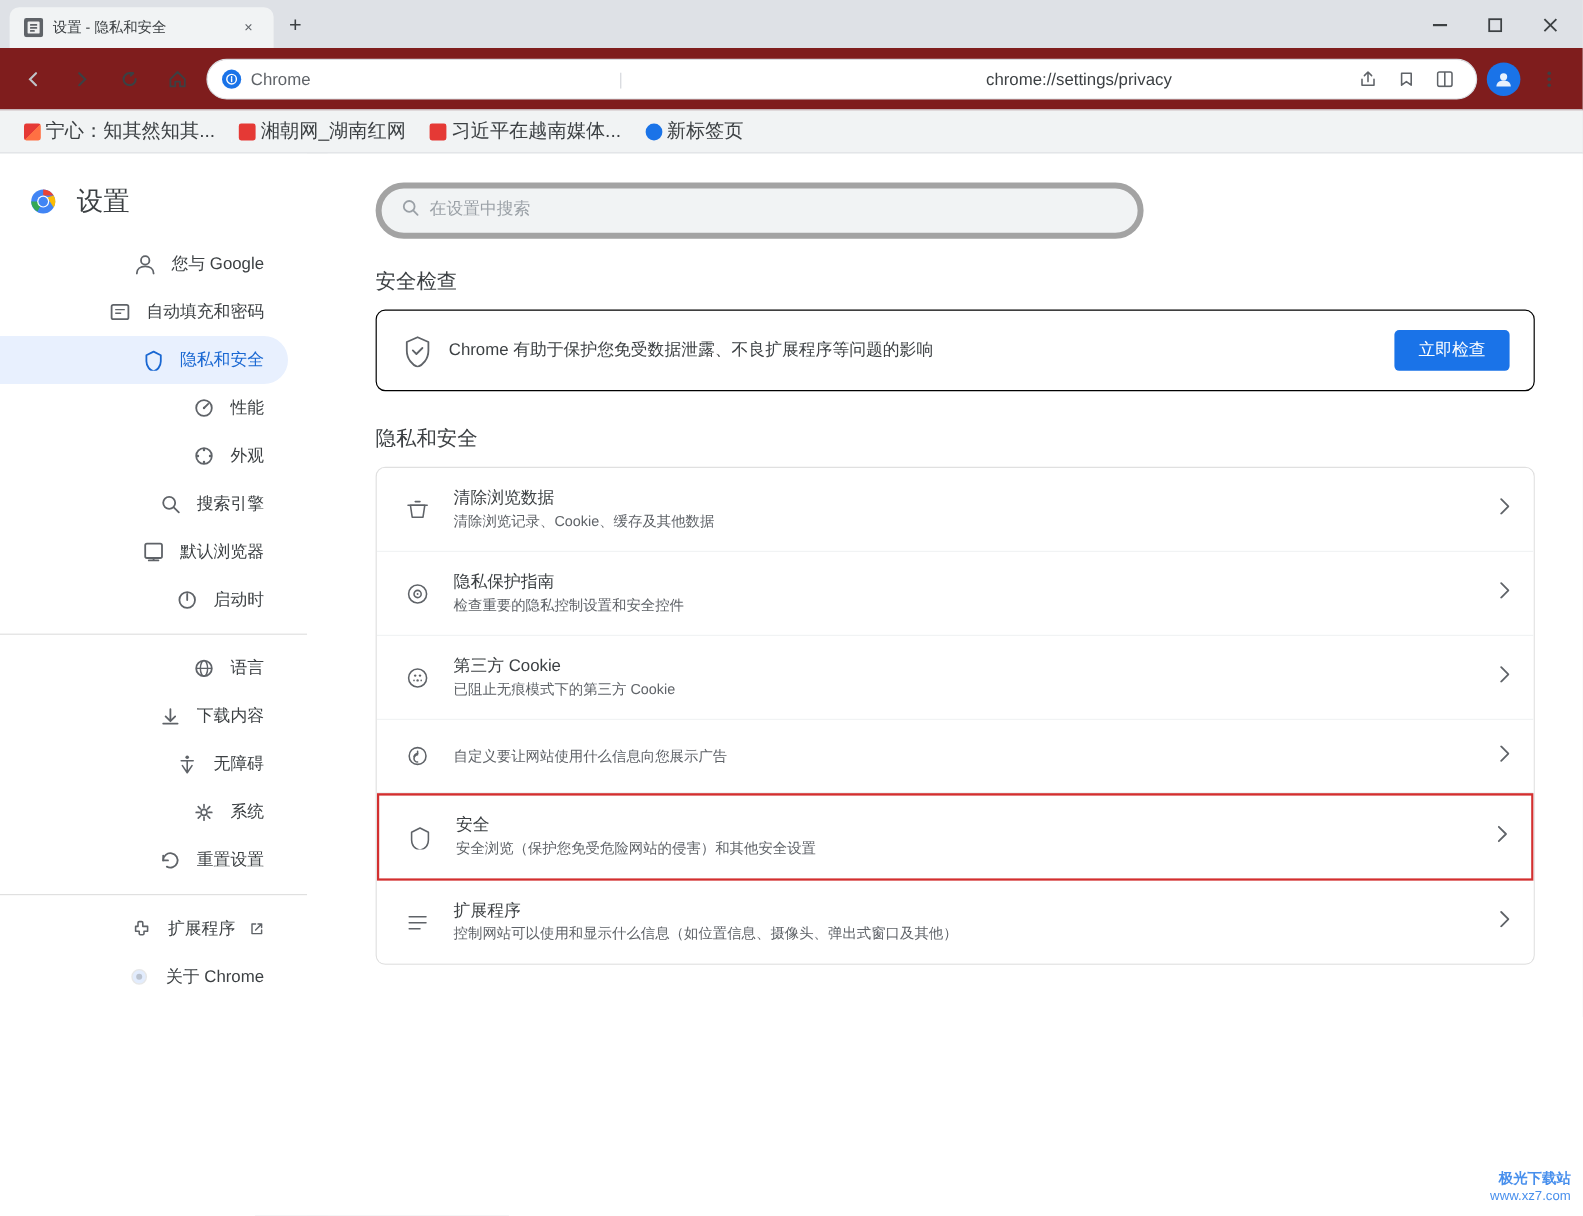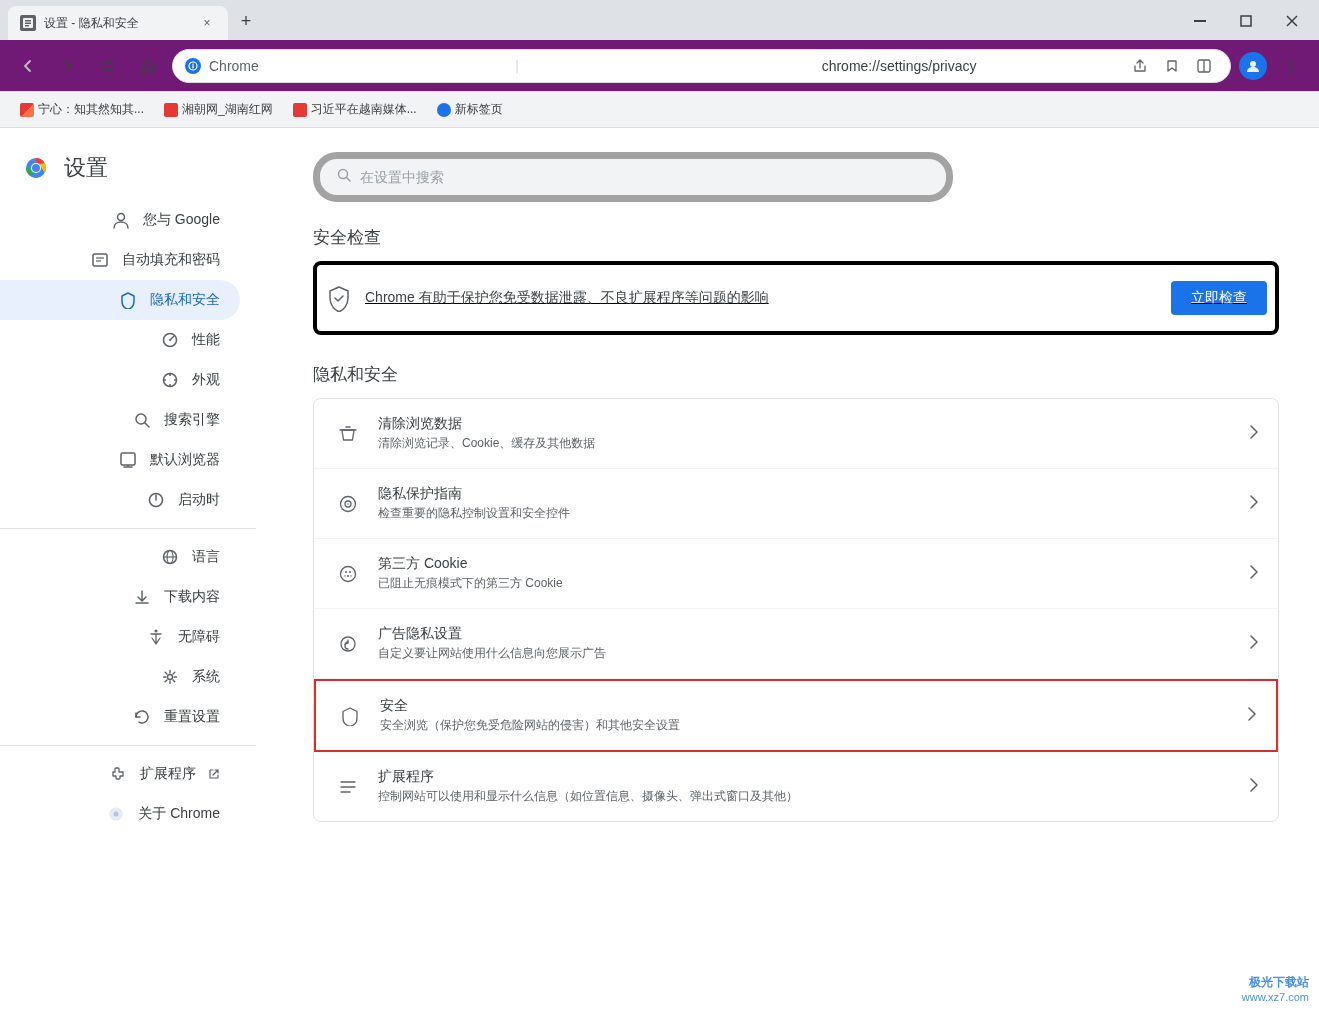--- a/index.html
+++ b/index.html
@@ -12,34 +12,34 @@
     .title-bar { height: 40px; background: #dee1e6; display: flex; align-items: stretch; padding-top: 6px; padding-left: 8px; }
     .tab { display: flex; align-items: center; background: #f1f3f4; border-radius: 8px 8px 0 0; padding: 0 12px; min-width: 220px; max-width: 260px; height: 34px; position: relative; gap: 8px; }
     .tab-favicon { width: 16px; height: 16px; }
     .tab-title { font-size: 12px; color: #3c4043; flex: 1; overflow: hidden; text-overflow: ellipsis; white-space: nowrap; }
     .tab-close { width: 18px; height: 18px; border-radius: 50%; display: flex; align-items: center; justify-content: center; cursor: pointer; font-size: 12px; color: #5f6368; }
     .new-tab-btn { width: 28px; height: 28px; border-radius: 50%; display: flex; align-items: center; justify-content: center; cursor: pointer; font-size: 18px; color: #3c4043; margin-left: 4px; align-self: center; margin-bottom: 4px; }
     .window-controls { margin-left: auto; display: flex; align-items: center; gap: 0; margin-bottom: 4px; padding-right: 4px; }
     .win-btn { width: 46px; height: 30px; display: flex; align-items: center; justify-content: center; font-size: 12px; color: #3c4043; cursor: pointer; }
 
     
-    .address-bar-area { height: 52px; background: #701a75; display: flex; align-items: center; padding: 0 12px; gap: 8px; border-bottom: 1px solid #dadce0; }
+    .address-bar-area { height: 52px; background: #7f1d1d; display: flex; align-items: center; padding: 0 12px; gap: 8px; border-bottom: 1px solid #dadce0; }
     .nav-btn { width: 32px; height: 32px; border-radius: 50%; display: flex; align-items: center; justify-content: center; cursor: pointer; color: #3c4043; font-size: 16px; }
     .nav-btn.disabled { color: #bdc1c6; cursor: default; }
     .address-bar { flex: 1; height: 34px; background: #fff; border: 1px solid #dadce0; border-radius: 20px; display: flex; align-items: center; padding: 0 12px; gap: 8px; }
     .address-bar-icon { width: 16px; height: 16px; border-radius: 50%; background: #1a73e8; display: flex; align-items: center; justify-content: center; font-size: 10px; color: white; flex-shrink: 0; }
     .address-text { font-size: 14px; color: #3c4043; flex: 1; }
     .address-actions { display: flex; align-items: center; gap: 4px; }
     .addr-action-btn { width: 28px; height: 28px; border-radius: 50%; display: flex; align-items: center; justify-content: center; cursor: pointer; color: #5f6368; font-size: 14px; }
     .profile-btn { width: 28px; height: 28px; border-radius: 50%; background: #1a73e8; display: flex; align-items: center; justify-content: center; cursor: pointer; font-size: 13px; color: white; }
     .menu-btn { width: 32px; height: 32px; border-radius: 50%; display: flex; align-items: center; justify-content: center; cursor: pointer; color: #3c4043; font-size: 18px; }
 
     
     .bookmarks-bar { height: 36px; background: #f1f3f4; display: flex; align-items: center; padding: 0 12px; gap: 4px; border-bottom: 1px solid #dadce0; }
-    .bookmark-item { display: flex; align-items: center; gap: 4px; padding: 4px 8px; border-radius: 4px; cursor: pointer; font-size: 12px; color: #3c4043; white-space: nowrap; }
+    .bookmark-item { display: flex; align-items: center; gap: 4px; padding: 4px 8px; border-radius: 4px; cursor: pointer; font-size: 16px; color: #3c4043; white-space: nowrap; }
     .bookmark-favicon { width: 14px; height: 14px; border-radius: 2px; }
     .bm-favicon-red { background: #e53935; }
 
     
     .main-content { flex: 1; background: #fff; display: flex; overflow: hidden; gap: 17px; }
 
     
     .sidebar { width: 256px; background: #fff; padding: 16px 0; overflow-y: auto; flex-shrink: 0; }
     .sidebar-logo { display: flex; align-items: center; gap: 12px; padding: 8px 20px 16px; }
     .chrome-logo { width: 32px; height: 32px; }
@@ -49,30 +49,30 @@
     .sidebar-item .item-icon { width: 20px; height: 20px; display: flex; align-items: center; justify-content: center; font-size: 16px; flex-shrink: 0; }
     .sidebar-item.active .item-icon { color: #1967d2; }
     .sidebar-item .item-label { font-size: 14px; }
     .sidebar-divider { height: 1px; background: #e0e0e0; margin: 8px 0; }
 
     
     .page-area { flex: 1; padding: 24px 40px; overflow-y: auto; background: #fff; }
 
     
     .search-container { margin-bottom: 24px; }
-    .search-bar { display: flex; align-items: center; gap: 8px; background: #f1f3f4; border: 7px solid #a3a3a3; border-radius: 24px; padding: 8px 16px; max-width: 640px; }
+    .search-bar { display: flex; align-items: flex-start; gap: 8px; background: #f1f3f4; border: 5px solid #a3a3a3; border-radius: 24px; padding: 8px 16px; max-width: 640px; }
     .search-bar input { border: none; background: transparent; outline: none; font-size: 14px; color: #3c4043; flex: 1; }
     .search-bar input::placeholder { color: #9aa0a6; }
     .search-icon-wrap { color: #9aa0a6; font-size: 16px; }
 
     
     .section-title { font-size: 17px; color: #3c4043; margin-bottom: 12px; font-weight: 400; margin-top: 22px; }
 
     
-    .safety-check-card { border: 4px solid #000000; border-radius: 8px; padding: 16px 8px; display: flex; align-items: center; gap: 12px; margin-bottom: 28px; text-decoration: underline; }
+    .safety-check-card { border: 1px solid #000000; border-radius: 8px; padding: 16px 20px; display: flex; align-items: center; gap: 12px; margin-bottom: 28px; }
     .shield-icon-wrap { width: 28px; height: 28px; display: flex; align-items: center; justify-content: center; }
     .safety-text { flex: 1; font-size: 14px; color: #3c4043; }
     .check-btn { background: #1a73e8; color: white; border: none; border-radius: 4px; padding: 8px 20px; font-size: 14px; cursor: pointer; white-space: nowrap; }
 
     
     .privacy-section { margin-top: 8px; }
     .settings-list { border: 1px solid #e0e0e0; border-radius: 8px; overflow: hidden; }
     .settings-item { display: flex; align-items: center; gap: 16px; padding: 16px 20px; cursor: pointer; border-bottom: 1px solid #f1f3f4; background: white; position: relative; }
     .settings-item:last-child { border-bottom: none; }
     .item-icon-wrap { width: 28px; height: 28px; display: flex; align-items: center; justify-content: center; flex-shrink: 0; color: #5f6368; font-size: 18px; }
@@ -475,21 +475,20 @@
 
           <div class="settings-item">
             <div class="item-icon-wrap">
               <svg width="20" height="20" viewBox="0 0 20 20">
                   <path d="M10 3C6 3 3 6 3 10s3 7 7 7 7-3 7-7-3-7-7-7z" stroke="#5f6368" stroke-width="1.3" fill="none"></path>
                   <path d="M10 6v2M10 9a3 3 0 0 0 0 6" stroke="#5f6368" stroke-width="1.3" fill="none" stroke-linecap="round"></path>
                   <path d="M7 10.5c.5-1.5 1.5-2.5 3-2.5" stroke="#5f6368" stroke-width="1.3" fill="none" stroke-linecap="round"></path>
                 </svg>
             </div>
             <div class="item-text">
-              <div class="item-text-title">广告隐私设置</div>
               <div class="item-text-subtitle">自定义要让网站使用什么信息向您展示广告</div>
             </div>
             <span class="item-arrow">
               <svg width="8" height="14" viewBox="0 0 8 14">
                   <path d="M1 1l6 6-6 6" stroke="#5f6368" stroke-width="1.5" fill="none" stroke-linecap="round" stroke-linejoin="round"></path>
                 </svg>
             </span>
           </div>
 
           <div class="settings-item" style="border: 2px solid #d32f2f;">

